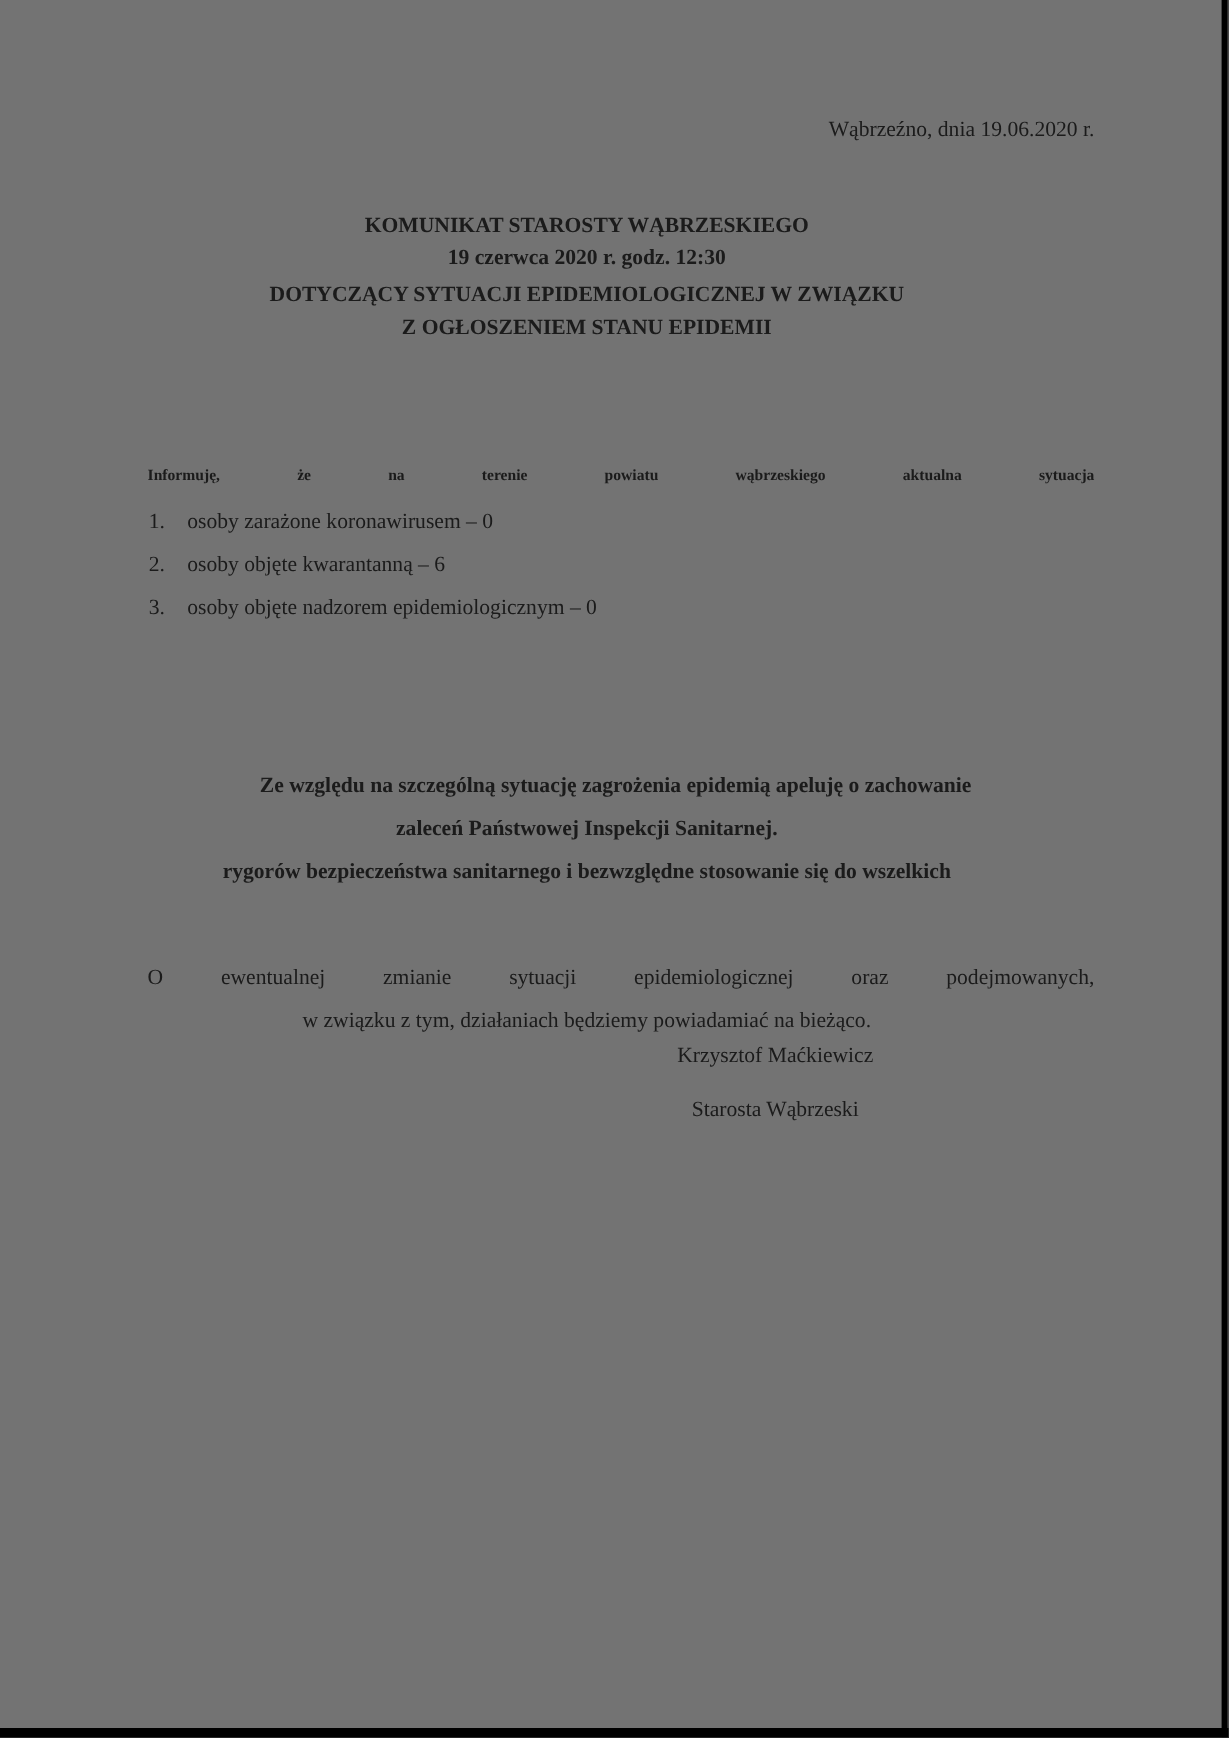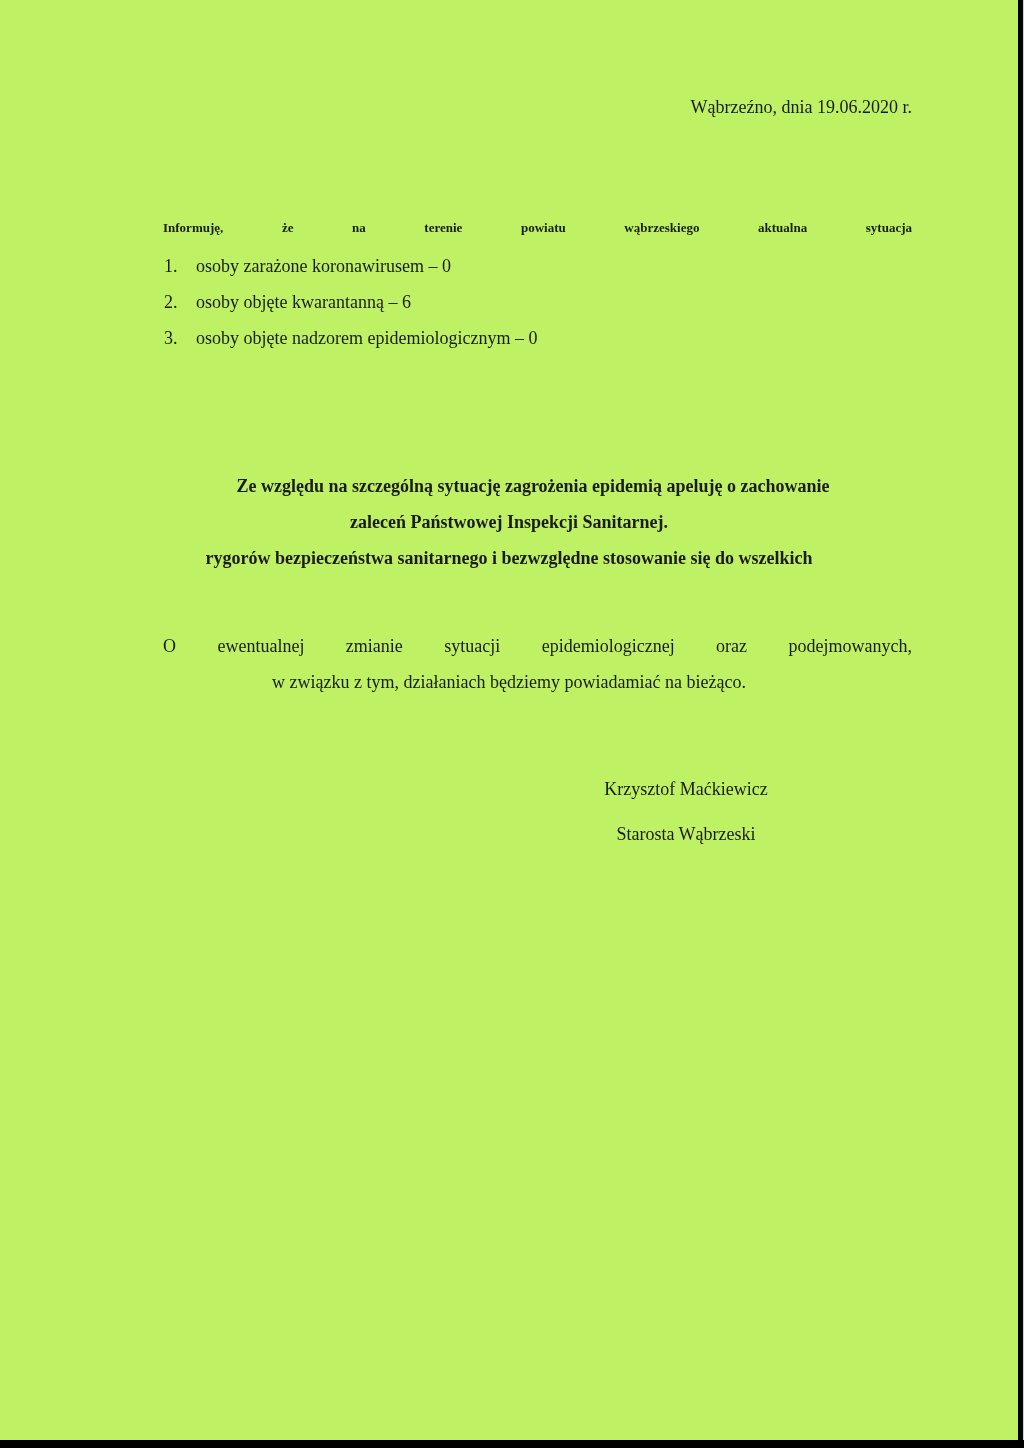--- a/index.html
+++ b/index.html
@@ -4,26 +4,26 @@
 <style>
   html, body {
     margin: 0;
     padding: 0;
     background: #000;
   }
   .page {
     position: relative;
     width: 1024px;
     height: 1448px;
-    background: #bef264;
+    background: #737373;
     overflow: hidden;
     font-family: "Liberation Serif", "DejaVu Serif", serif;
     color: #1b1b1b;
     box-sizing: border-box;
-    padding: 96px 112px 0 106px;
+    padding: 96px 112px 0 66px;
   }
   
   .scan-edge-right {
     position: absolute;
     top: 0;
     right: 1px;
     width: 5px;
     height: 100%;
     background: #000000;
   }
@@ -104,41 +104,50 @@
   .info .justified-first {
     text-align: justify;
     text-align-last: justify;
     text-indent: 57px;
   }
   .info .plain {
     text-align: center;
   }
 
   .signature {
-    margin-top: 78px;
     margin-left: 430px;
     width: 300px;
     text-align: center;
     font-size: 18px;
     line-height: 22px;
   }
   .signature .sig-title {
     margin-top: 23px;
   }
 </style>
 </head>
 <body>
 
 <div class="page">
 
   <div class="scan-edge-right"></div>
   <div class="scan-edge-bottom"></div>
 
   <div class="date-line">Wąbrzeźno, dnia 19.06.2020 r.</div>
 
+  <div class="title-block">
+    <div class="para1">
+      <div>KOMUNIKAT STAROSTY WĄBRZESKIEGO</div>
+      <div>19 czerwca 2020 r. godz. 12:30</div>
+    </div>
+    <div class="para2">
+      <div>DOTYCZĄCY SYTUACJI EPIDEMIOLOGICZNEJ W ZWIĄZKU</div>
+      <div>Z OGŁOSZENIEM STANU EPIDEMII</div>
+    </div>
+  </div>
 
   <div class="intro">
     <div class="justified-first">Informuję, że na terenie powiatu wąbrzeskiego aktualna sytuacja</div>
   </div>
 
   <div class="numbered-list">
     <div class="list-item">
       <span class="list-number">1.</span>
       <span class="list-text">osoby zarażone koronawirusem – 0</span>
     </div>

